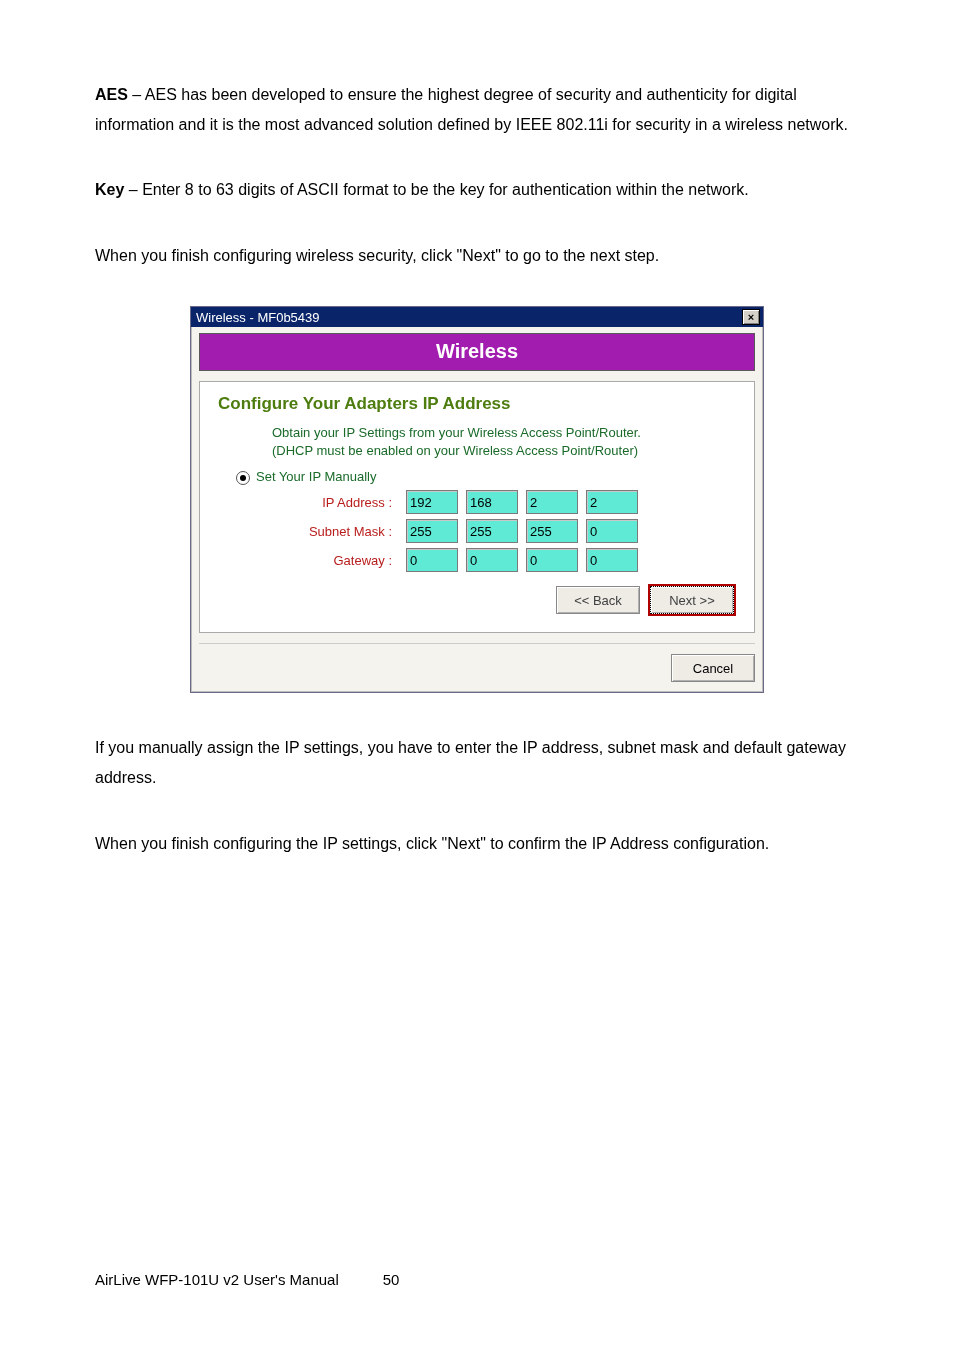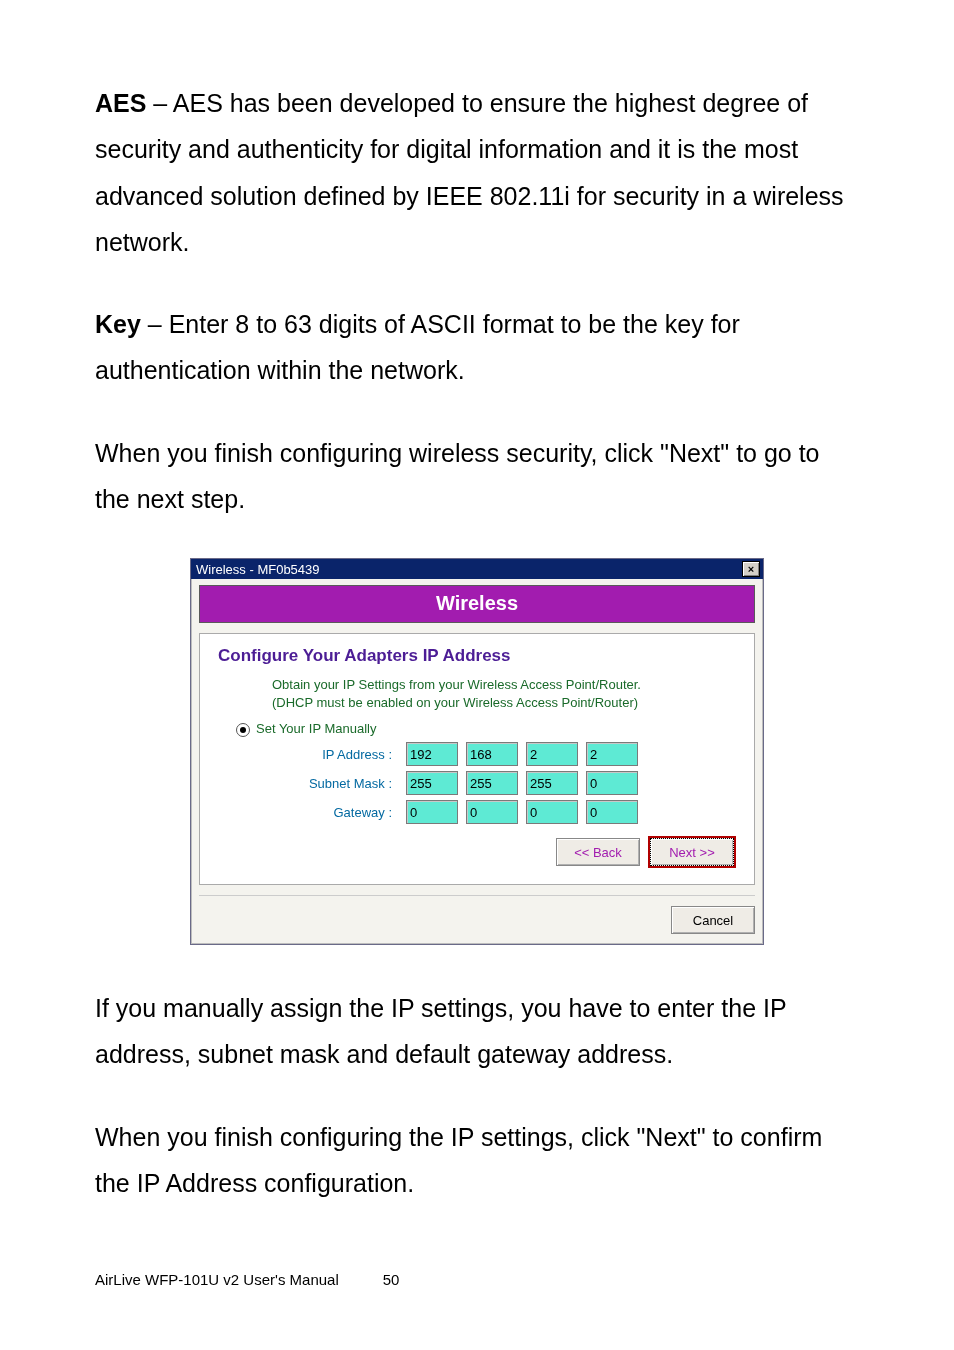--- a/index.html
+++ b/index.html
@@ -9,21 +9,21 @@
     font-family: Arial, Helvetica, sans-serif;
     color: #000;
     width: 954px;
     height: 1350px;
     position: relative;
   }
   .page {
     padding: 80px 95px 0 95px;
   }
   .para {
-    font-size: 25px;
+    font-size: 16px;
     line-height: 1.85em;
     margin-bottom: 36px;
   }
   .bold { font-weight: bold; }
   .dialog-wrap {
     display: flex;
     justify-content: center;
     margin-top: 8px;
     margin-bottom: 40px;
   }
@@ -72,21 +72,21 @@
   .group {
     border: 1px solid #aaa;
     background: #fff;
     margin-top: 10px;
     padding: 12px 16px 14px 18px;
     font-family: Tahoma, Arial, sans-serif;
   }
   .group-title {
     font-weight: bold;
     font-size: 17px;
-    color: #4c1d95;
+    color: #4d7c0f;
     margin-bottom: 10px;
   }
   .radio-row {
     display: flex;
     align-items: flex-start;
     gap: 6px;
     margin: 4px 0 2px 18px;
     font-size: 13px;
     color: #1a6a2a;
   }
@@ -104,21 +104,21 @@
   }
   .hint {
     font-size: 13px;
     color: #1a6a2a;
     margin: 6px 0 10px 54px;
     line-height: 1.35em;
   }
   .label-col {
     width: 120px;
     text-align: right;
-    color: #0369a1;
+    color: #b91c1c;
     font-size: 13px;
     padding-right: 6px;
   }
   .ip-row {
     display: flex;
     align-items: center;
     margin: 5px 0 5px 54px;
     gap: 8px;
   }
   .fld {
@@ -137,21 +137,21 @@
     gap: 10px;
     margin: 14px 4px 4px 0;
   }
   .btn {
     width: 82px; height: 26px;
     background: #efece6;
     border: 1px solid #888;
     box-shadow: inset 1px 1px 0 #fff, inset -1px -1px 0 #b0b0b0;
     font-family: Tahoma, Arial, sans-serif;
     font-size: 13px;
-    color: #a21caf;
+    color: #404040;
     display:flex;align-items:center;justify-content:center;
   }
   .btn.focus {
     outline: 2px solid #b10000;
     outline-offset: 0;
     border: 1px dotted #000;
   }
   .btn.cancel { color: #000; }
   .bottom-btn-wrap{
     display:flex;justify-content:flex-end;

